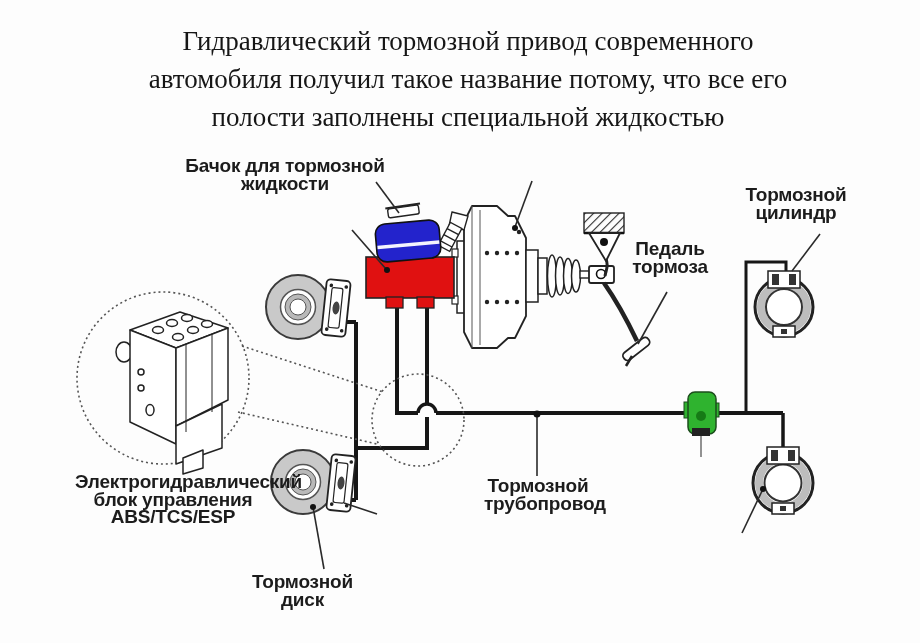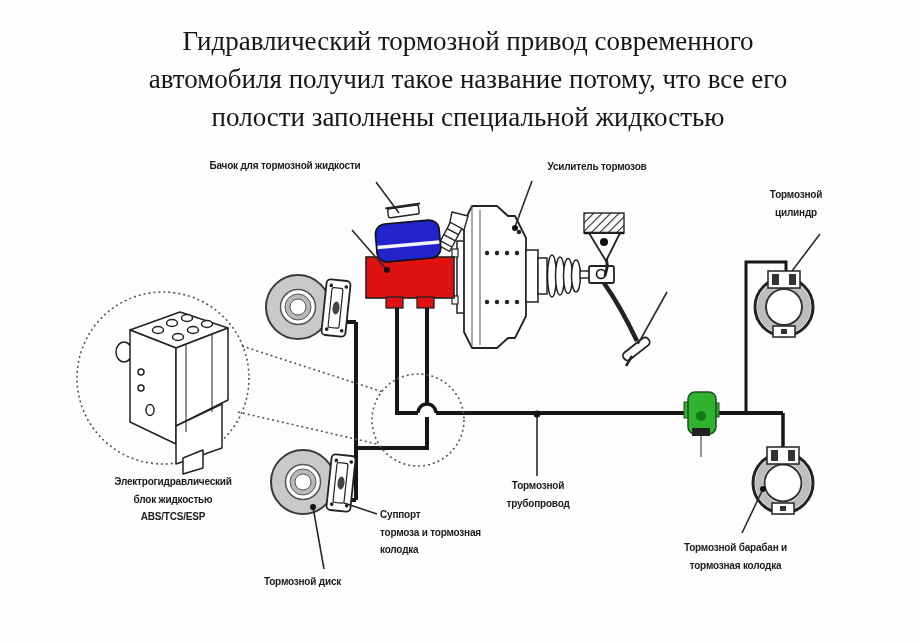--- a/index.html
+++ b/index.html
@@ -1,21 +1,21 @@
 <!DOCTYPE html>
 <html><head>
 <meta charset="utf-8">
 <style>
   html,body{margin:0;padding:0;}
   #page{position:relative;width:920px;height:643px;background:var(--bg,#fdfdfd);overflow:hidden;
         font-family:"Liberation Sans",sans-serif;}
   #title{position:absolute;left:0;top:22px;width:920px;text-align:center;
          font-family:"Liberation Serif","DejaVu Serif",serif;
          font-size:27px;line-height:38px;color:#161616;white-space:pre-line;font-weight:500;margin-left:8px;}
-  .lbl{position:absolute;font-weight:bold;font-size:10px;line-height:17.5px;color:#1c1c1c;
+  .lbl{position:absolute;font-weight:bold;font-size:19px;line-height:17.5px;color:#1c1c1c;
        white-space:pre-line;text-align:center;letter-spacing:-0.2px;}
   .lbl.left{text-align:left;}
   svg{position:absolute;left:0;top:0;}
 </style>
 </head>
 <body>
 
 <div id="page" style="--blue: #2323cc; --red: #e01111; --green: #2fb32f; --pipe: #161616; --gray: #c9c9c9; --bg: #fdfdfd;">
 
   <div id="title">Гидравлический тормозной привод современного
@@ -218,27 +218,23 @@
         <circle cx="387" cy="270" r="3"></circle>
         <circle cx="515" cy="228" r="3"></circle>
         <circle cx="537" cy="414" r="3.5"></circle>
         <circle cx="763" cy="489" r="3"></circle>
         <circle cx="313" cy="507" r="3"></circle>
       </g>
     </g>
   </svg>
 
   <div class="lbl" style="left:168px;top:157px;width:234px">Бачок для тормозной жидкости</div>
-  <div class="lbl" style="left:516px;top:158px;width:162px">Усилитель тормозов</div>
   <div class="lbl" style="left:742px;top:186px;width:108px">Тормозной
 цилиндр</div>
+  <div class="lbl" style="left:618px;top:240px;width:104px">Педаль
+тормоза</div>
   <div class="lbl" style="left:75px;top:473px;width:196px">Электрогидравлический
-блок жидкостью
+блок управления
 ABS/TCS/ESP</div>
   <div class="lbl" style="left:240px;top:573px;width:125px">Тормозной диск</div>
-  <div class="lbl left" style="left:380px;top:506px;width:168px">Суппорт
-тормоза и тормозная
-колодка</div>
   <div class="lbl" style="left:484px;top:477px;width:108px">Тормозной
 трубопровод</div>
-  <div class="lbl" style="left:648px;top:539px;width:175px">Тормозной барабан и
-тормозная колодка</div>
 </div>
 
 </body></html>

